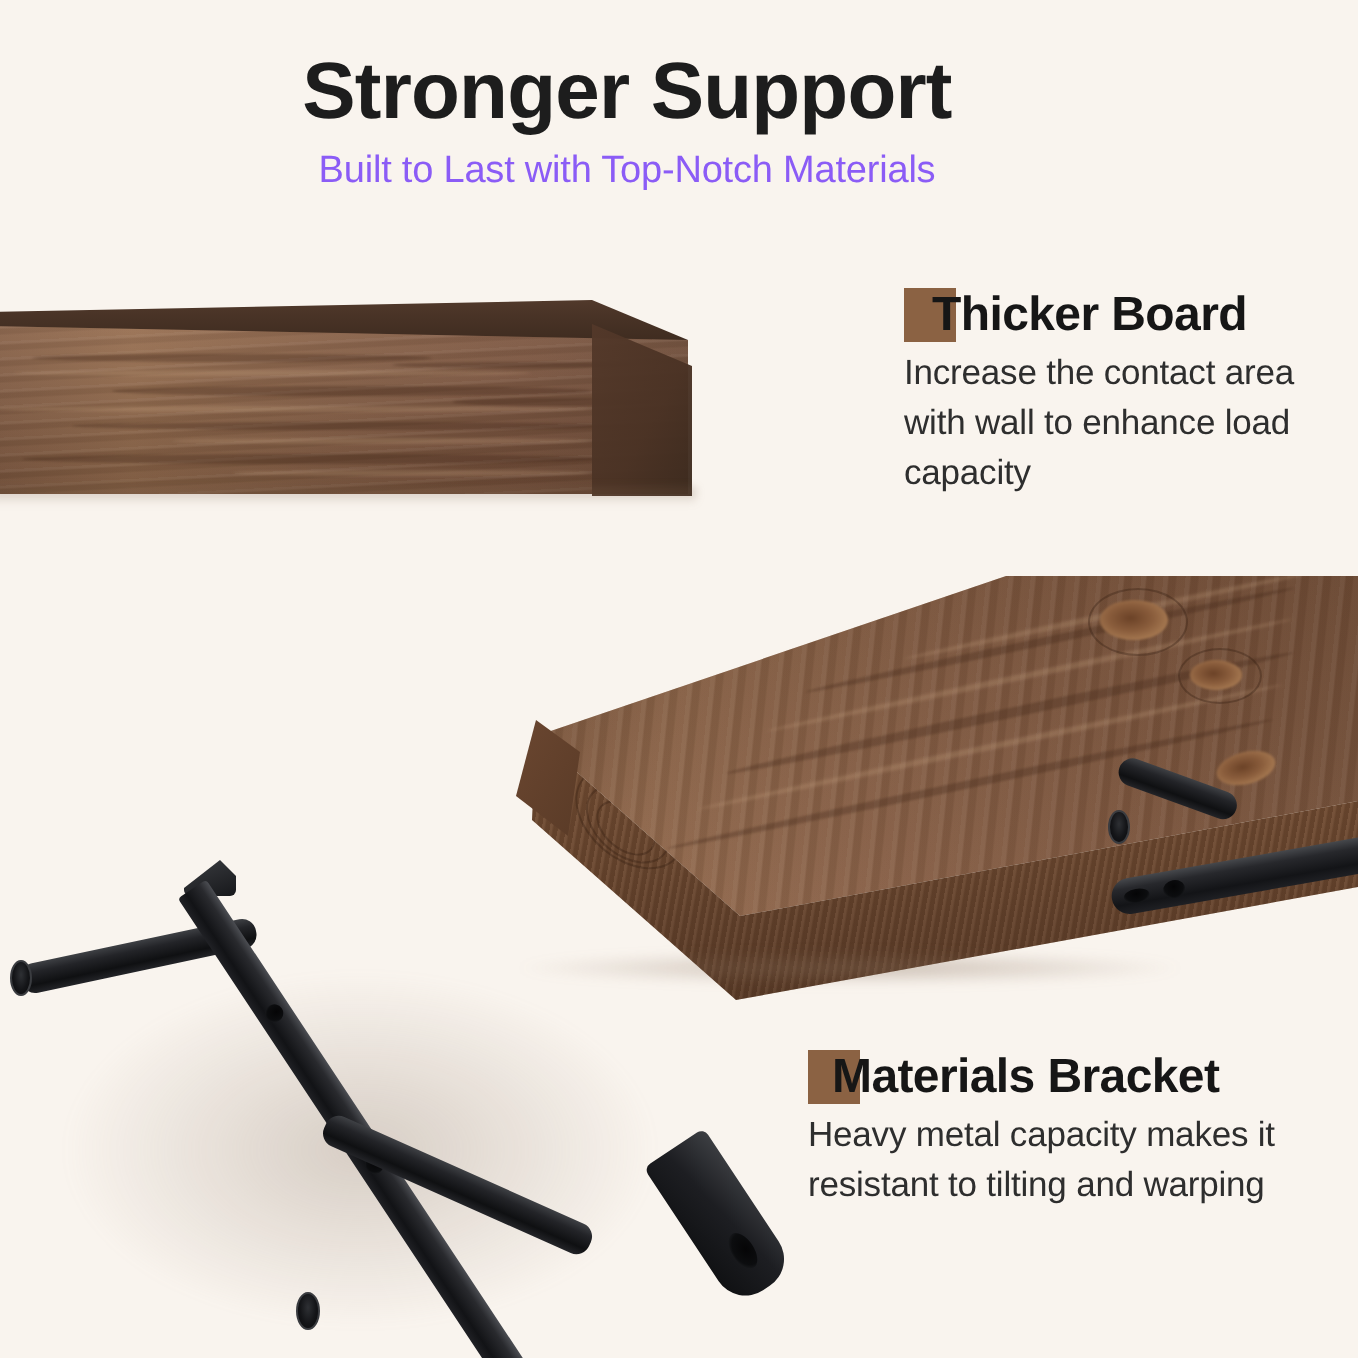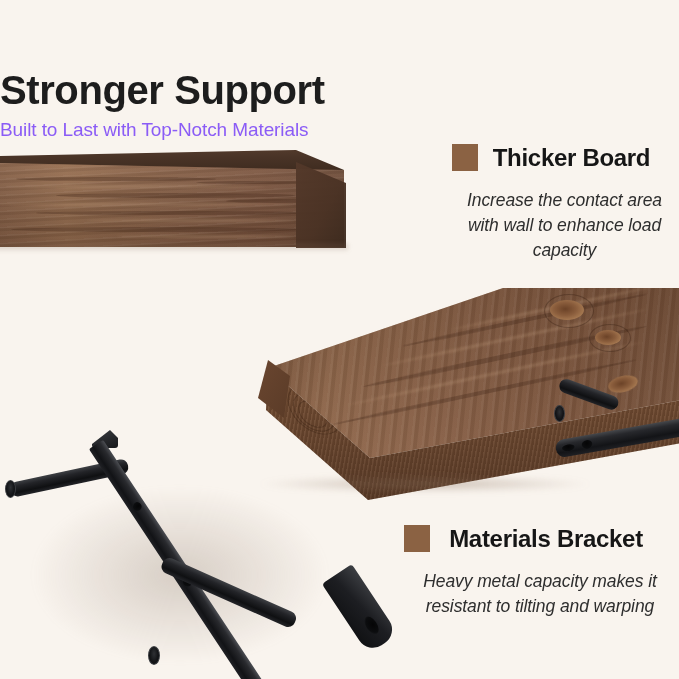--- a/index.html
+++ b/index.html
@@ -16,39 +16,39 @@
     font-family: "Liberation Sans", sans-serif;
     -webkit-font-smoothing: antialiased;
   }
 
   
   .header {
     position: absolute;
     top: 24px;
     left: 0;
     width: 627px;
-    margin-top: 44px;
+    text-align: center;
   }
   .title {
     font-size: 40px;
     font-weight: bold;
     color: #1d1d1d;
     letter-spacing: -0.4px;
     line-height: 1.12;
   }
   .subtitle {
     margin-top: 6px;
     font-size: 19px;
     font-weight: normal;
     color: #8b5cf6;
     letter-spacing: -0.1px;
   }
 
   
-  .feature { position: absolute; text-align: center; }
+  .feature { position: absolute; }
   .feature-head {
     position: relative;
     display: block;
     height: 30px;
   }
   .accent-square {
     position: absolute;
     left: 0;
     top: 1px;
     width: 26px;
@@ -60,26 +60,25 @@
     z-index: 2;
     display: inline-block;
     padding-left: 12px;
     font-size: 24px;
     font-weight: bold;
     color: #161616;
     line-height: 29px;
     letter-spacing: -0.3px;
   }
   .feature-body {
-    margin-top: 15px;
+    margin-top: 1px;
     font-size: 17.5px;
     line-height: 25px;
     color: #2e2e2e;
     letter-spacing: -0.1px;
-    font-style: italic;
   }
 
   #feat-thicker   { left: 452px; top: 143px; width: 225px; }
   #feat-thicker .feature-title { padding-left: 14px; }
   #feat-quality   { left: 27px;  top: 308px; width: 215px; }
   #feat-bracket   { left: 404px; top: 524px; width: 272px; }
 
   
   #dimension {
     position: absolute;

